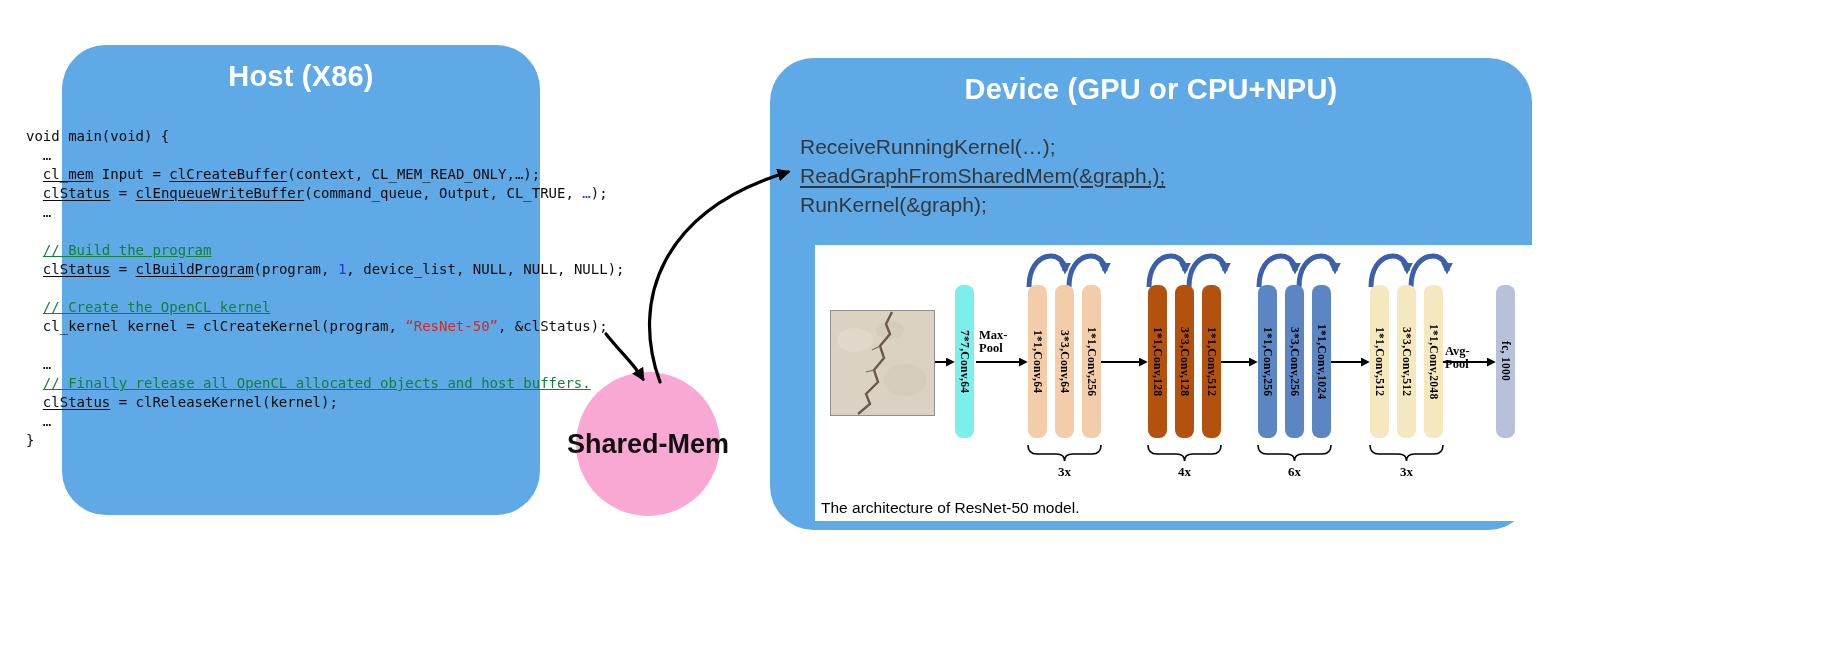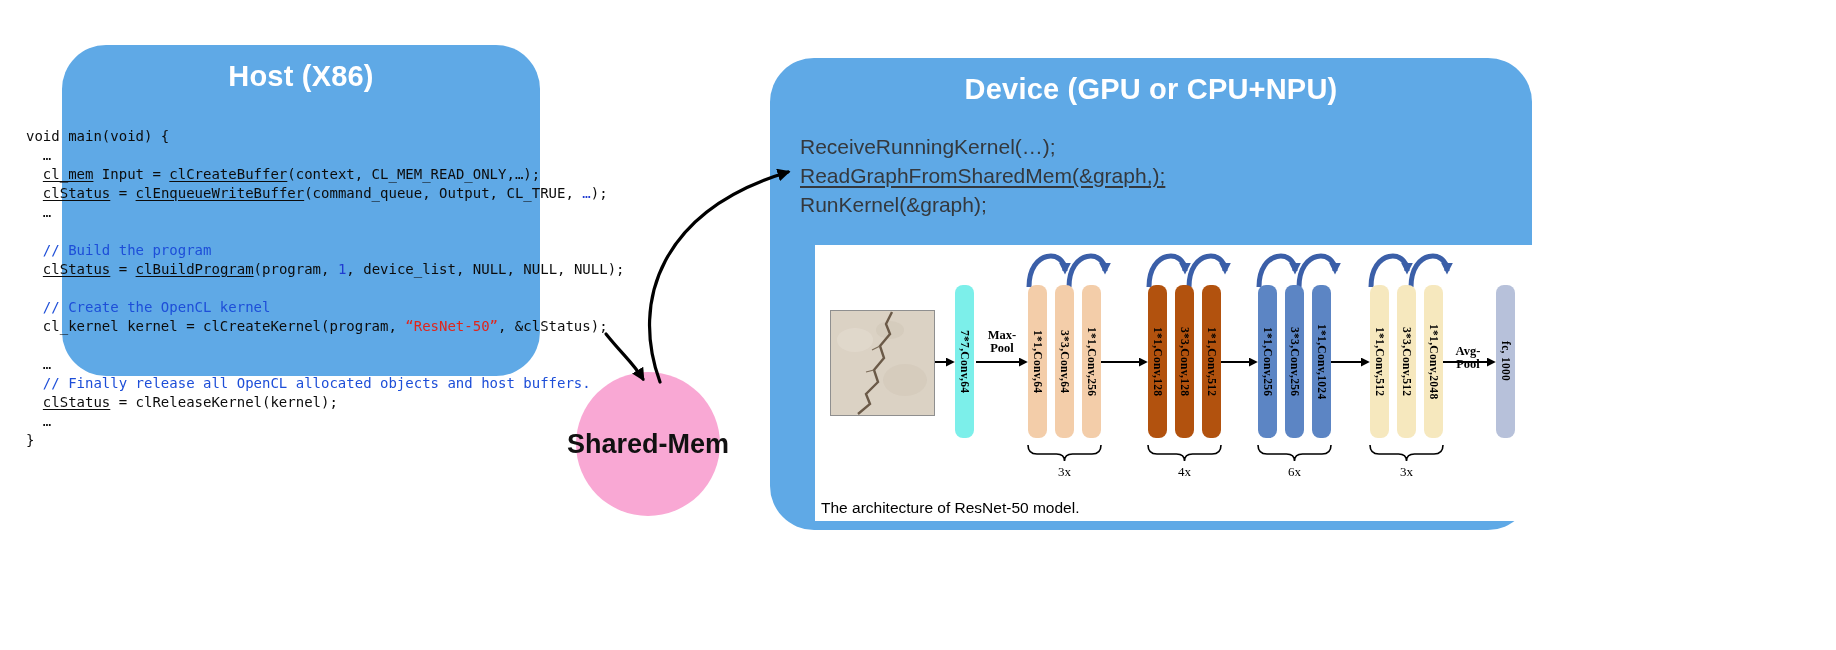--- a/index.html
+++ b/index.html
@@ -2,33 +2,33 @@
 <html><head>
 <meta charset="utf-8">
 <style>
   * { margin:0; padding:0; box-sizing:border-box; }
   html,body { width:1836px; height:650px; }
   body {
     position:relative; background:#ffffff; overflow:hidden;
     font-family:"Liberation Sans", sans-serif;
   }
   .box { position:absolute; background:#5FA9E6; border-radius:44px; }
-  #host-box   { left:62px;  top:45px; width:478px; height:331px; }
+  #host-box   { left:62px;  top:45px; width:478px; height:470px; }
   #device-box { left:770px; top:58px; width:762px; height:472px; }
   .box-title {
     text-align:center; color:#ffffff; font-weight:bold;
     font-size:29px; padding-top:15px; letter-spacing:0.2px;
   }
   
   #host-code {
     position:absolute; left:10px; top:127px; z-index:3;
     font-family:"DejaVu Sans Mono", monospace;
     font-size:14px; line-height:19px; color:#0c0c0c; white-space:pre;margin-left:16px;
   }
-  .code-line span.cmt { color:#1d4ed8; }
+  .code-line span.cmt { color:#15803d;text-decoration:underline; }
   .code-line span.str { color:#e0251b; }
   .code-line span.num { color:#1f3bd1; }
   .code-line span.u   { text-decoration:underline; text-underline-offset:2px; }
 
   #device-code {
     position:absolute; left:30px; top:68px;
     font-size:21px; line-height:29px; color:#34383d;margin-top:6px;
   }
   #device-code .u-line { text-decoration:underline; text-underline-offset:3px; }
 
@@ -42,27 +42,27 @@
   .bar {
     position:absolute; border-radius:8px;
     display:flex; align-items:center; justify-content:center;
   }
   .bar span {
     writing-mode:vertical-rl; white-space:nowrap;
     font-family:"Liberation Serif", serif; font-weight:bold;
     font-size:11.5px; color:#000; letter-spacing:0.3px;
   }
   .pool-label {
-    position:absolute; width:46px; text-align:center;
+    position:absolute; width:46px; text-align:left;
     font-family:"Liberation Serif", serif; font-weight:bold;
     font-size:12.5px; line-height:13px; color:#000;
   }
   .repeat-label {
     position:absolute; transform:translateX(-50%);
-    font-family:"Liberation Serif", serif; font-weight:normal;
+    font-family:"Liberation Serif", serif; font-weight:bold;
     font-size:13px; color:#000;
   }
   #figure-caption {
     position:absolute; left:6px; bottom:4px;
     font-size:15.5px; color:#000;
   }
 
   #shared-circle {
     position:absolute; left:576px; top:372px; width:144px; height:144px;
     border-radius:50%; background:#f9a8d4; z-index:2;

